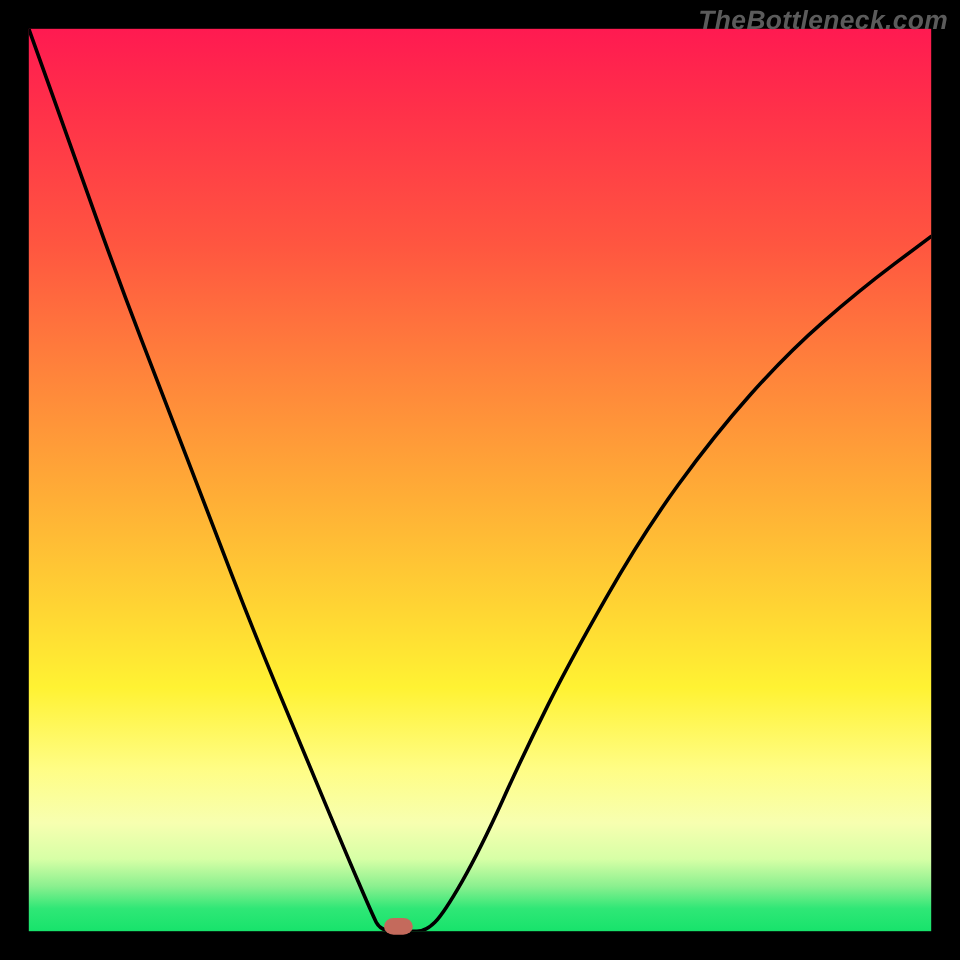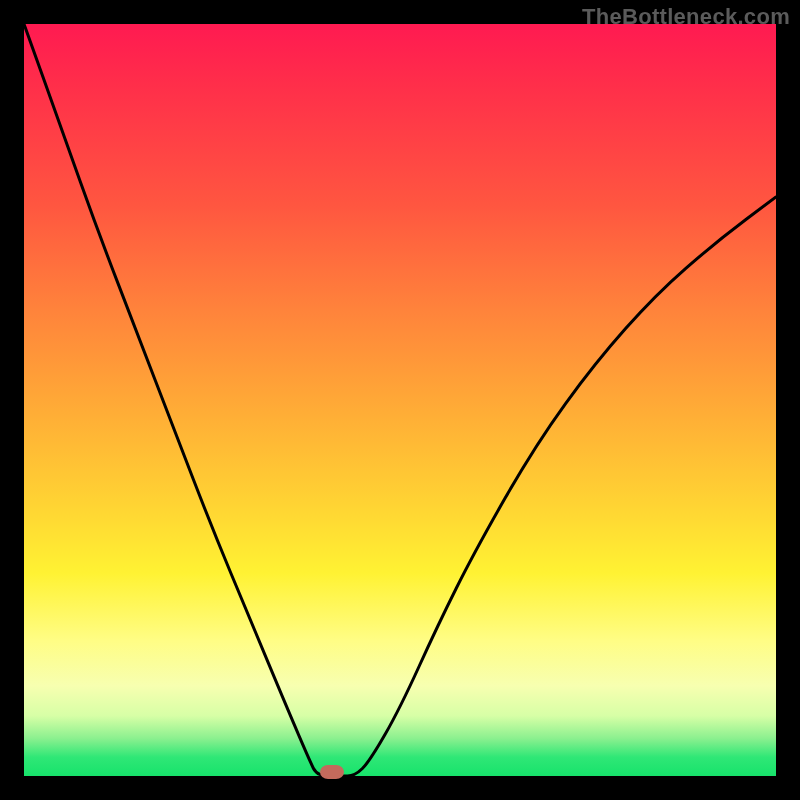--- a/index.html
+++ b/index.html
@@ -9,20 +9,21 @@
     height: 800px;
     overflow: hidden;
     background: #000;
     font-family: Arial, Helvetica, sans-serif;
   }
   .frame {
     position: relative;
     width: 800px;
     height: 800px;
     background: #000;
+    font-style: italic;
   }
   .watermark {
     position: absolute;
     top: 4px;
     right: 10px;
     color: #5b5b5b;
     font-size: 22px;
     font-weight: 600;
     letter-spacing: 0.3px;
     z-index: 50;

